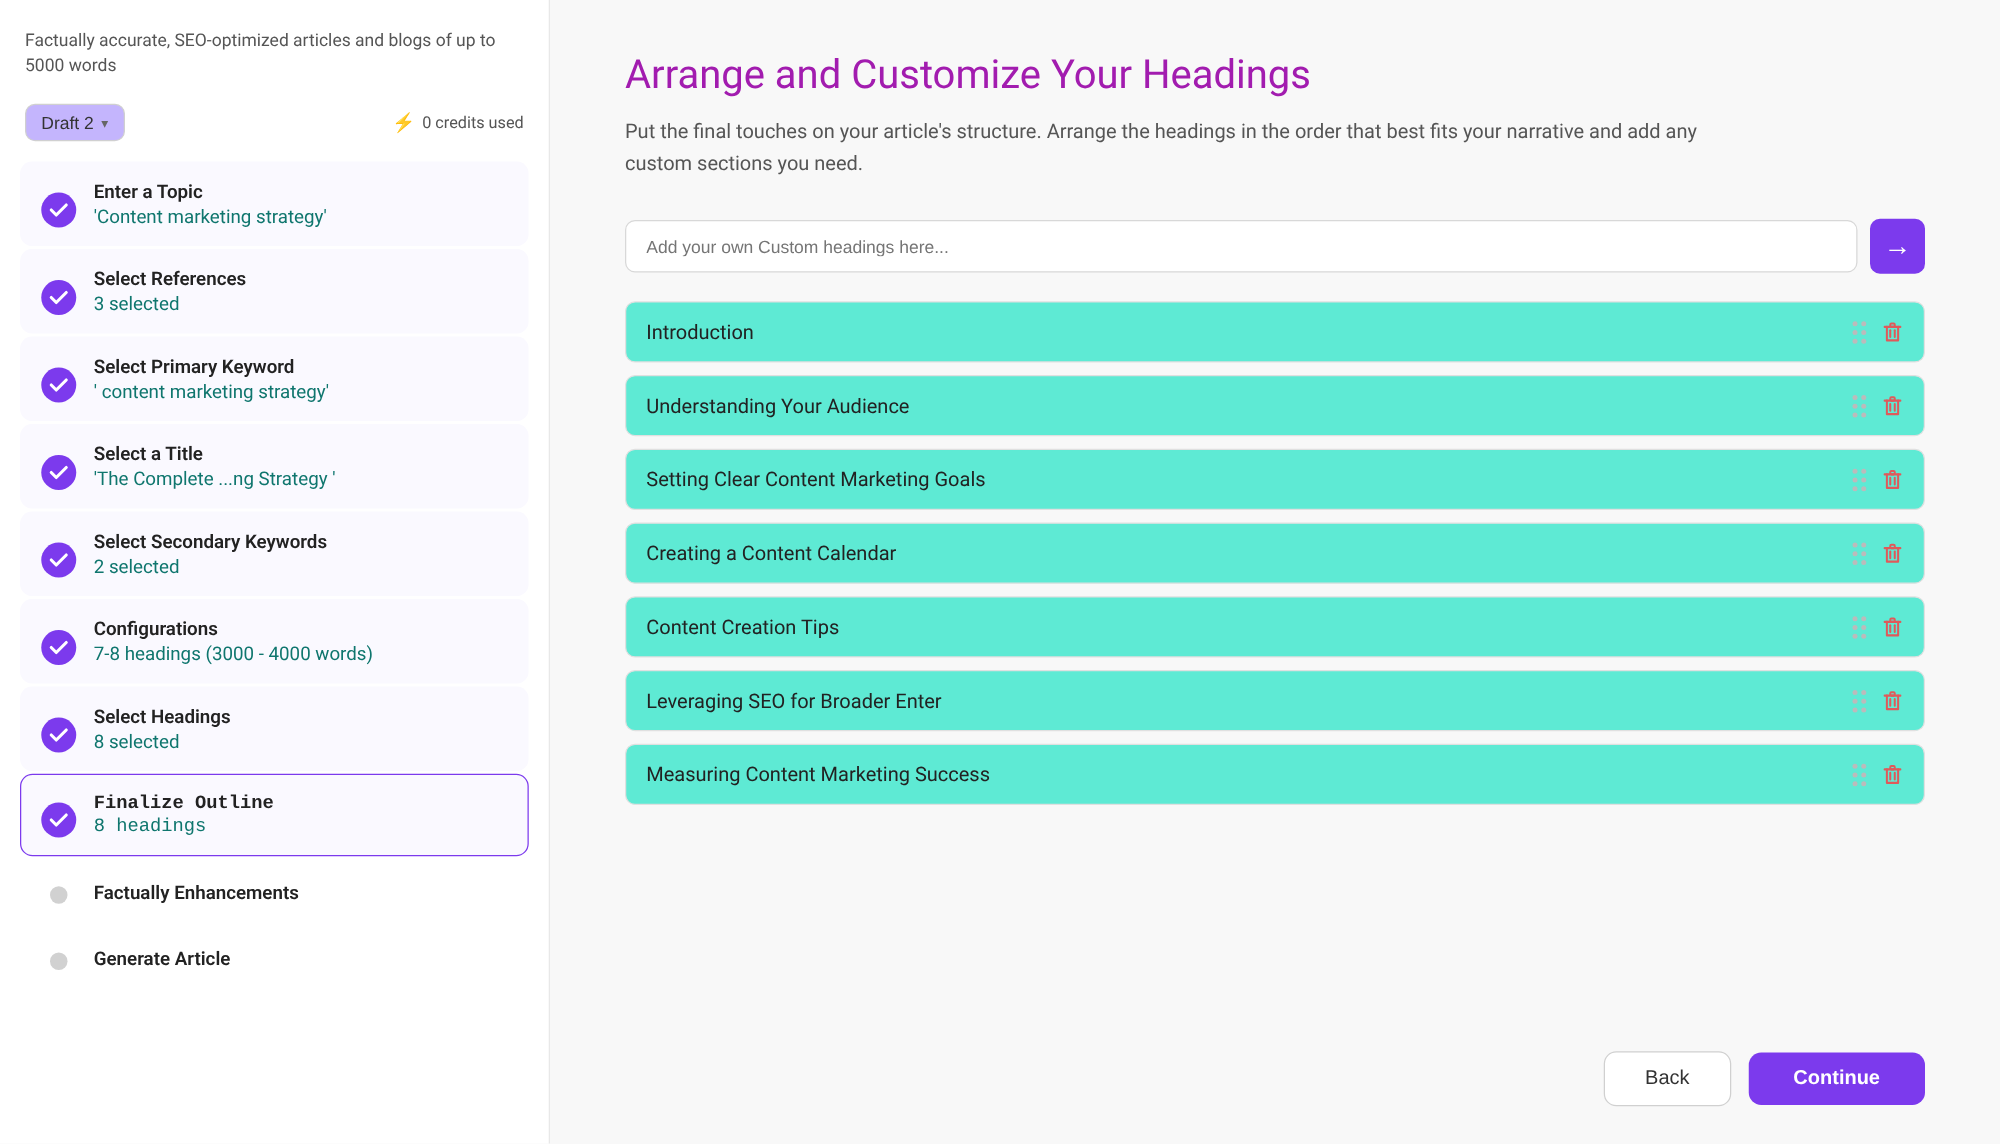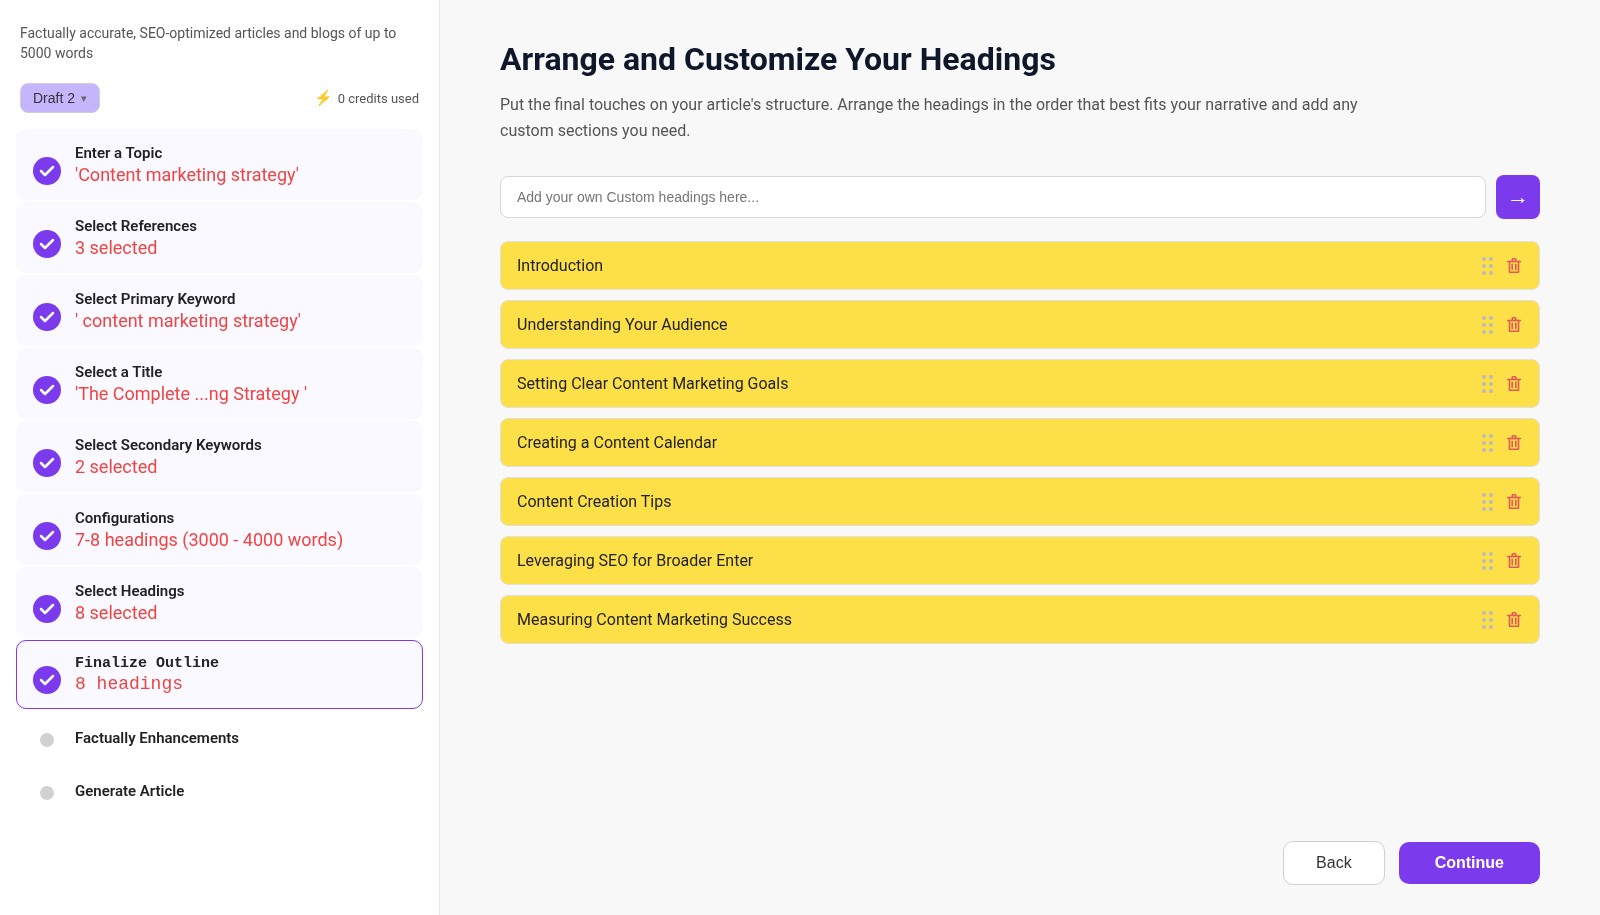--- a/index.html
+++ b/index.html
@@ -110,38 +110,38 @@
       margin-left: 7px;
       margin-right: 21px;
     }
     .step-text {}
     .step-title {
       font-size: 15px;
       font-weight: 600;
       color: #222;
     }
     .step-subtitle {
-      font-size: 18px;
-      color: #ef4444;
+      font-size: 15px;
+      color: #0f766e;
       margin-top: 2px;
     }
 
     
     .main {
       flex: 1;
       display: flex;
       flex-direction: column;
       padding: 40px 60px 30px 60px;
       overflow-y: auto;
       position: relative;
     }
     .page-title {
       font-size: 32px;
-      font-weight: 700;
-      color: #0f172a;
+      font-weight: 400;
+      color: #a21caf;
       margin-bottom: 14px;
     }
     .page-desc {
       font-size: 16px;
       color: #555;
       line-height: 1.6;
       margin-bottom: 32px;
       max-width: 860px;
     }
 
@@ -178,21 +178,21 @@
 
     .heading-list {
       display: flex;
       flex-direction: column;
       gap: 10px;
       margin-bottom: 24px;
     }
     .heading-row {
       display: flex;
       align-items: center;
-      background: #fde047;
+      background: #5eead4;
       border: 1.5px solid #e0e0e0;
       border-radius: 8px;
       padding: 14px 16px;
       gap: 12px;
     }
     .heading-label {
       flex: 1;
       font-size: 16px;
       color: #222;
       font-weight: 400;

